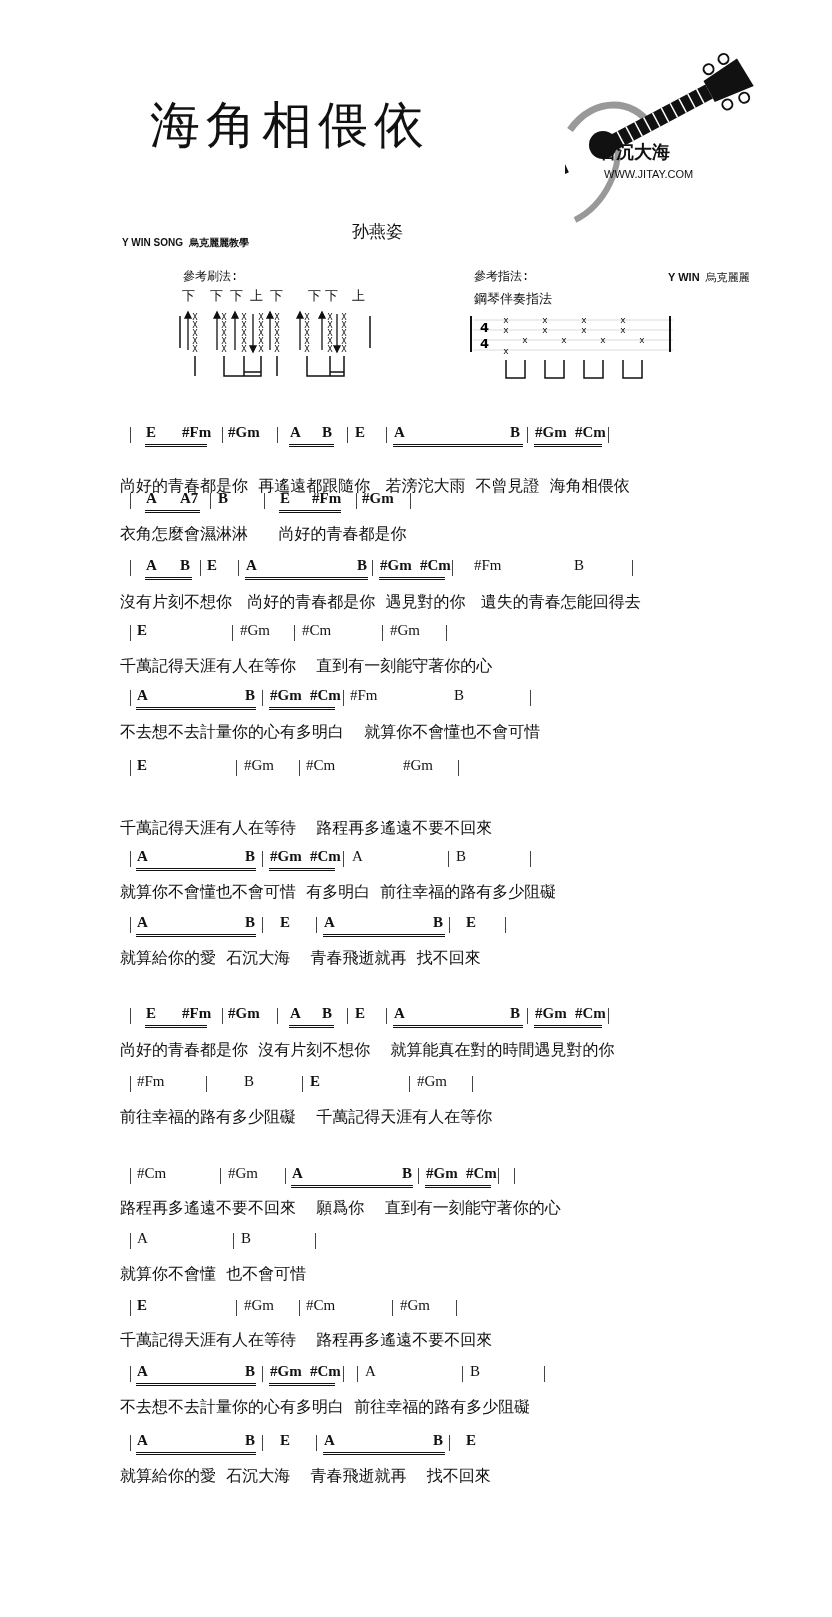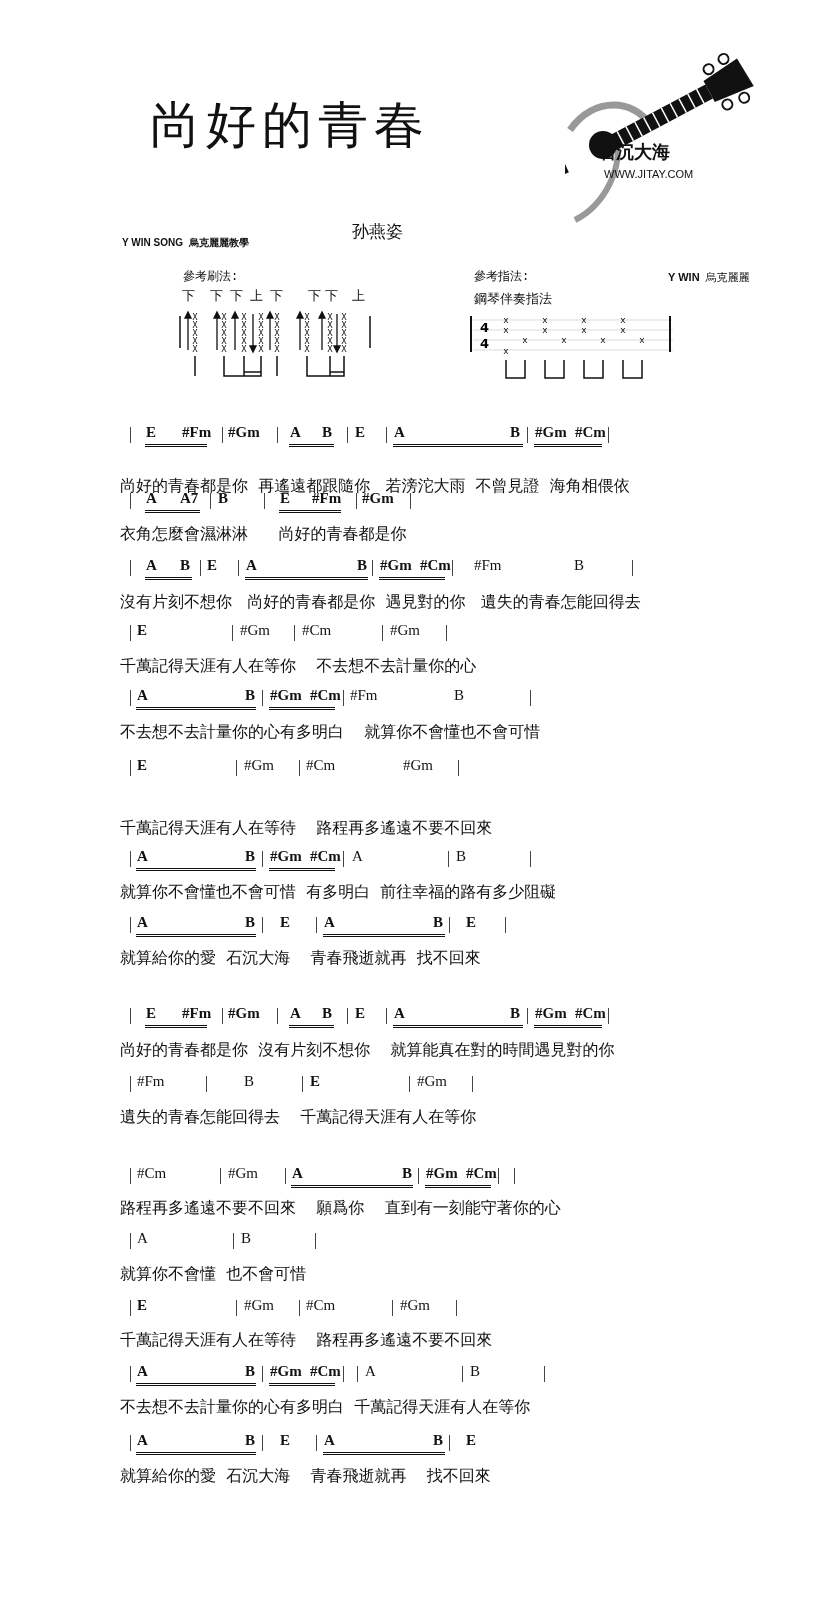--- a/index.html
+++ b/index.html
@@ -18,21 +18,21 @@
   .chordrow{position:absolute;left:0;height:22px;font-family:"Liberation Serif",serif;font-size:15px;}
   .chordrow span{position:absolute;white-space:nowrap;}
   .bold{font-weight:bold;}
   .bar{width:1px;height:16px;background:#444;}
   .ul{height:0;border-top:3px double #111;}
   .lyric{position:absolute;left:120px;font-family:"DejaVu Serif","Liberation Serif",serif;font-size:16px;white-space:pre;}
 </style>
 </head>
 <body>
 
-<div class="abs title">尚好的青春</div>
+<div class="abs title">海角相偎依</div>
 <div class="abs brand-left">
   <span>Y WIN SONG</span><span class="zh">烏克麗麗教學</span>
 </div>
 <div class="abs artist">孙燕姿</div>
 <div class="abs brand-right">
   <span>Y WIN</span><span class="zh">烏克麗麗</span>
 </div>
 
 <svg class="abs logo" viewBox="0 0 200 215">
   <path d="M10 205 C 40 190, 60 150, 50 120" stroke="#999" stroke-width="6" fill="none"></path>
@@ -261,21 +261,21 @@
   <span class="bar" style="left:130px;top:3px"></span>
   <span class="bold" style="left:137px">E</span>
   <span class="bar" style="left:232px;top:3px"></span>
   <span style="left:240px">#Gm</span>
   <span class="bar" style="left:294px;top:3px"></span>
   <span style="left:302px">#Cm</span>
   <span class="bar" style="left:382px;top:3px"></span>
   <span style="left:390px">#Gm</span>
   <span class="bar" style="left:446px;top:3px"></span>
 </div>
-<div class="lyric" style="top:656px">千萬記得天涯有人在等你    不去想不去計量你的心</div>
+<div class="lyric" style="top:656px">千萬記得天涯有人在等你    直到有一刻能守著你的心</div>
 
 <div class="chordrow" style="top:687px">
   <span class="bar" style="left:130px;top:3px"></span>
   <span class="bold" style="left:137px">A</span>
   <span class="bold" style="left:245px">B</span>
   <span class="ul" style="left:136px;top:20px;width:120px"></span>
   <span class="bar" style="left:262px;top:3px"></span>
   <span class="bold" style="left:270px">#Gm</span>
   <span class="bold" style="left:310px">#Cm</span>
   <span class="ul" style="left:269px;top:20px;width:66px"></span>
@@ -361,21 +361,21 @@
   <span class="bar" style="left:130px;top:3px"></span>
   <span style="left:137px">#Fm</span>
   <span class="bar" style="left:206px;top:3px"></span>
   <span style="left:244px">B</span>
   <span class="bar" style="left:302px;top:3px"></span>
   <span class="bold" style="left:310px">E</span>
   <span class="bar" style="left:409px;top:3px"></span>
   <span style="left:417px">#Gm</span>
   <span class="bar" style="left:472px;top:3px"></span>
 </div>
-<div class="lyric" style="top:1107px">遺失的青春怎能回得去    千萬記得天涯有人在等你</div>
+<div class="lyric" style="top:1107px">前往幸福的路有多少阻礙    千萬記得天涯有人在等你</div>
 
 <div class="chordrow" style="top:1165px">
   <span class="bar" style="left:130px;top:3px"></span>
   <span style="left:137px">#Cm</span>
   <span class="bar" style="left:220px;top:3px"></span>
   <span style="left:228px">#Gm</span>
   <span class="bar" style="left:285px;top:3px"></span>
   <span class="bold" style="left:292px">A</span>
   <span class="bold" style="left:402px">B</span>
   <span class="ul" style="left:291px;top:20px;width:122px"></span>
@@ -419,21 +419,21 @@
   <span class="bold" style="left:270px">#Gm</span>
   <span class="bold" style="left:310px">#Cm</span>
   <span class="ul" style="left:269px;top:20px;width:66px"></span>
   <span class="bar" style="left:343px;top:3px"></span>
   <span class="bar" style="left:357px;top:3px"></span>
   <span style="left:365px">A</span>
   <span class="bar" style="left:462px;top:3px"></span>
   <span style="left:470px">B</span>
   <span class="bar" style="left:544px;top:3px"></span>
 </div>
-<div class="lyric" style="top:1397px">不去想不去計量你的心有多明白  千萬記得天涯有人在等你</div>
+<div class="lyric" style="top:1397px">不去想不去計量你的心有多明白  前往幸福的路有多少阻礙</div>
 
 <div class="chordrow" style="top:1432px">
   <span class="bar" style="left:130px;top:3px"></span>
   <span class="bold" style="left:137px">A</span>
   <span class="bold" style="left:245px">B</span>
   <span class="ul" style="left:136px;top:20px;width:120px"></span>
   <span class="bar" style="left:262px;top:3px"></span>
   <span class="bold" style="left:280px">E</span>
   <span class="bar" style="left:316px;top:3px"></span>
   <span class="bold" style="left:324px">A</span>

